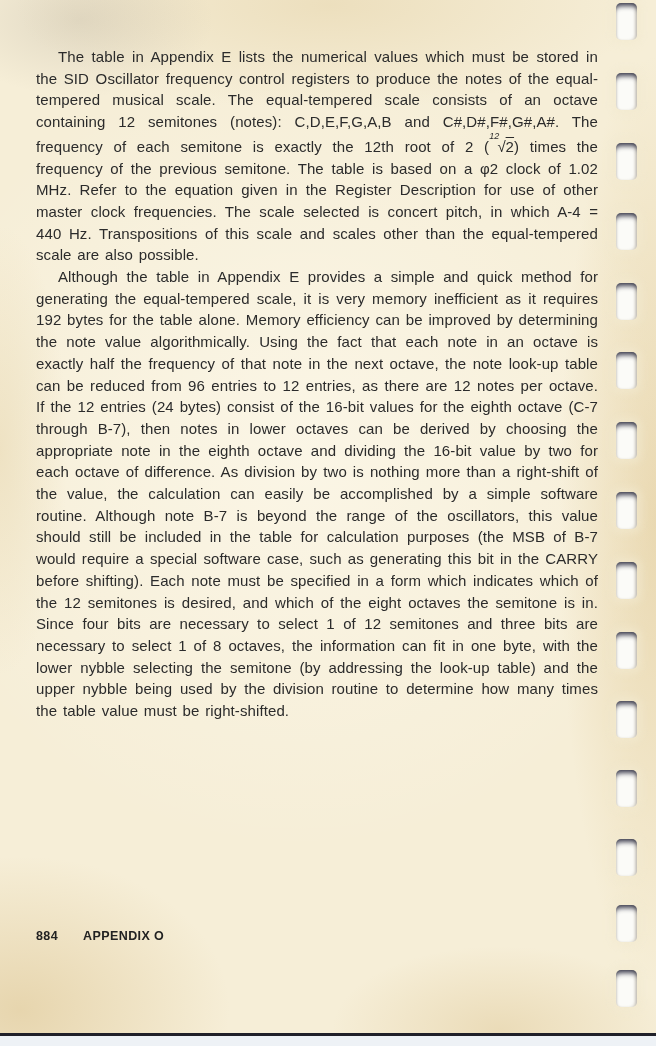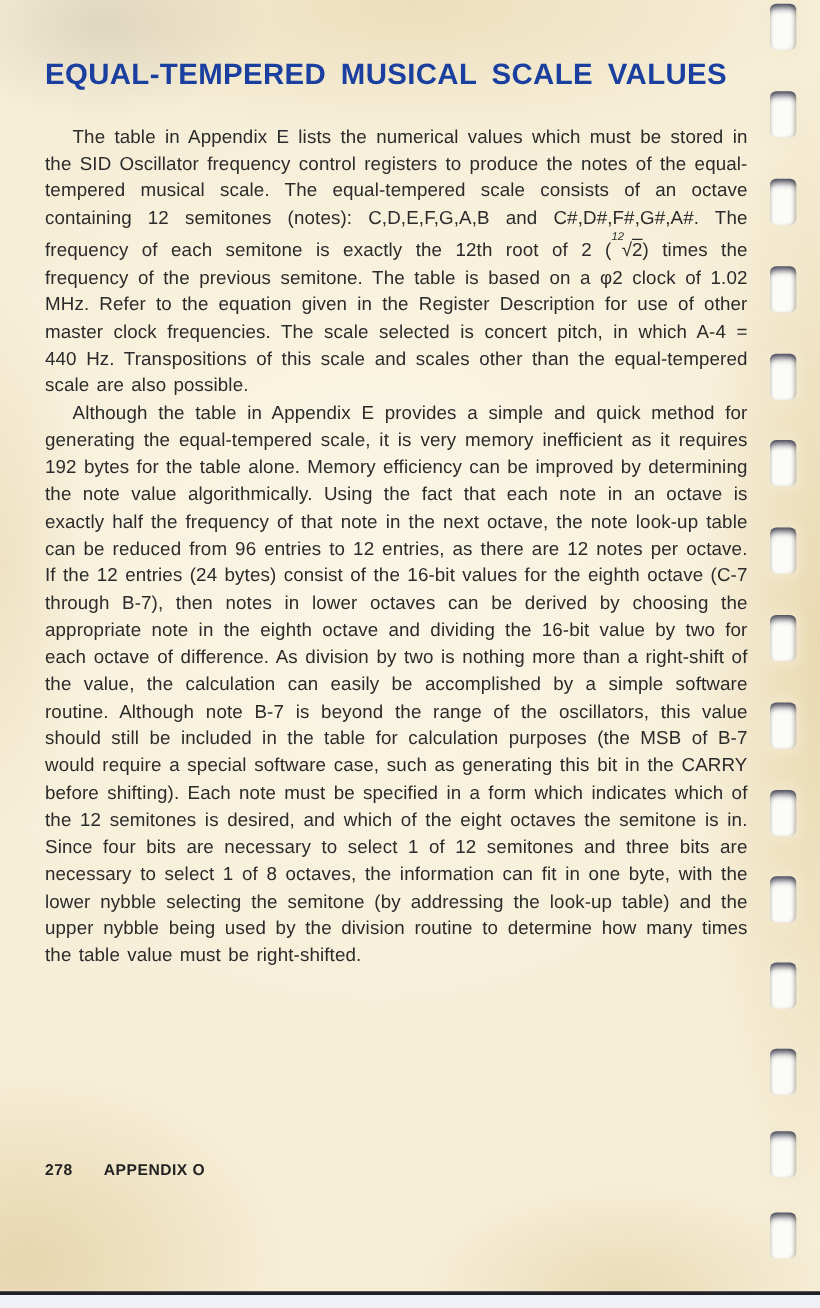--- a/index.html
+++ b/index.html
@@ -99,30 +99,29 @@
     display: flex;
     gap: 25px;
   }
 </style>
 </head>
 <body>
 
 <div class="page">
 
   <div class="content">
-    <h1 class="title">EQUAL-TEMPERED MUSICAL SCALE VALUES</h1>
 
     <div class="bodytext">
       <p><span>The table in Appendix E lists the numerical values which must be stored in the SID Oscillator frequency control registers to produce the notes of the equal-tempered musical scale. The equal-tempered scale consists of an octave containing 12 semitones (notes): C,D,E,F,G,A,B and C#,D#,F#,G#,A#. The frequency of each semitone is exactly the 12th root of 2 (</span><span class="root"><sup class="root-index">12</sup><span class="radical-sign">√</span><span class="radicand">2</span></span><span>) times the frequency of the previous semitone. The table is based on a φ2 clock of 1.02 MHz. Refer to the equation given in the Register Description for use of other master clock frequencies. The scale selected is concert pitch, in which A-4 = 440 Hz. Transpositions of this scale and scales other than the equal-tempered scale are also possible.</span></p>
       <p>Although the table in Appendix E provides a simple and quick method for generating the equal-tempered scale, it is very memory inefficient as it requires 192 bytes for the table alone. Memory efficiency can be improved by determining the note value algorithmically. Using the fact that each note in an octave is exactly half the frequency of that note in the next octave, the note look-up table can be reduced from 96 entries to 12 entries, as there are 12 notes per octave. If the 12 entries (24 bytes) consist of the 16-bit values for the eighth octave (C-7 through B-7), then notes in lower octaves can be derived by choosing the appropriate note in the eighth octave and dividing the 16-bit value by two for each octave of difference. As division by two is nothing more than a right-shift of the value, the calculation can easily be accomplished by a simple software routine. Although note B-7 is beyond the range of the oscillators, this value should still be included in the table for calculation purposes (the MSB of B-7 would require a special software case, such as generating this bit in the CARRY before shifting). Each note must be specified in a form which indicates which of the 12 semitones is desired, and which of the eight octaves the semitone is in. Since four bits are necessary to select 1 of 12 semitones and three bits are necessary to select 1 of 8 octaves, the information can fit in one byte, with the lower nybble selecting the semitone (by addressing the look-up table) and the upper nybble being used by the division routine to determine how many times the table value must be right-shifted.</p>
     </div>
   </div>
 
   <div class="footer">
-    <span>278</span>
+    <span>884</span>
     <span>APPENDIX O</span>
   </div>
 
   <div id="holes">
       <div class="hole" style="top: 3px;"></div>
       <div class="hole" style="top: 73px;"></div>
       <div class="hole" style="top: 143px;"></div>
       <div class="hole" style="top: 213px;"></div>
       <div class="hole" style="top: 283px;"></div>
       <div class="hole" style="top: 352px;"></div>

